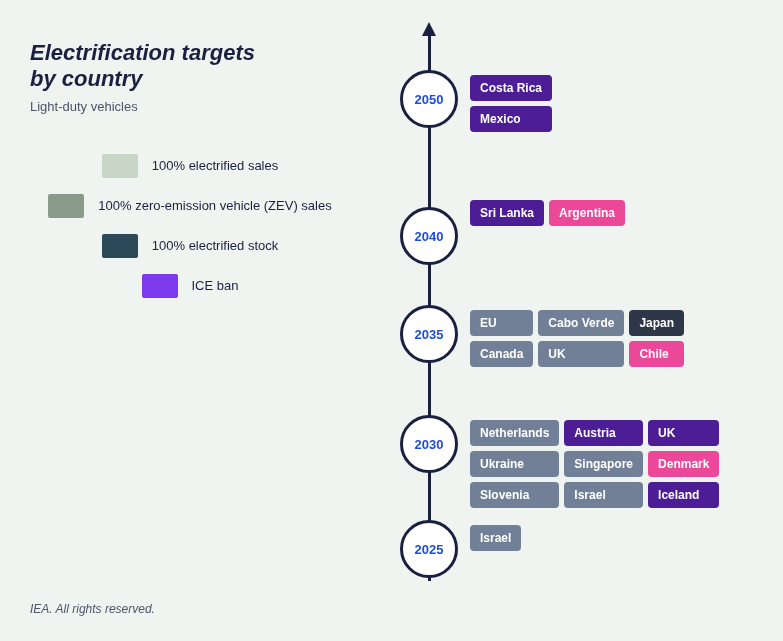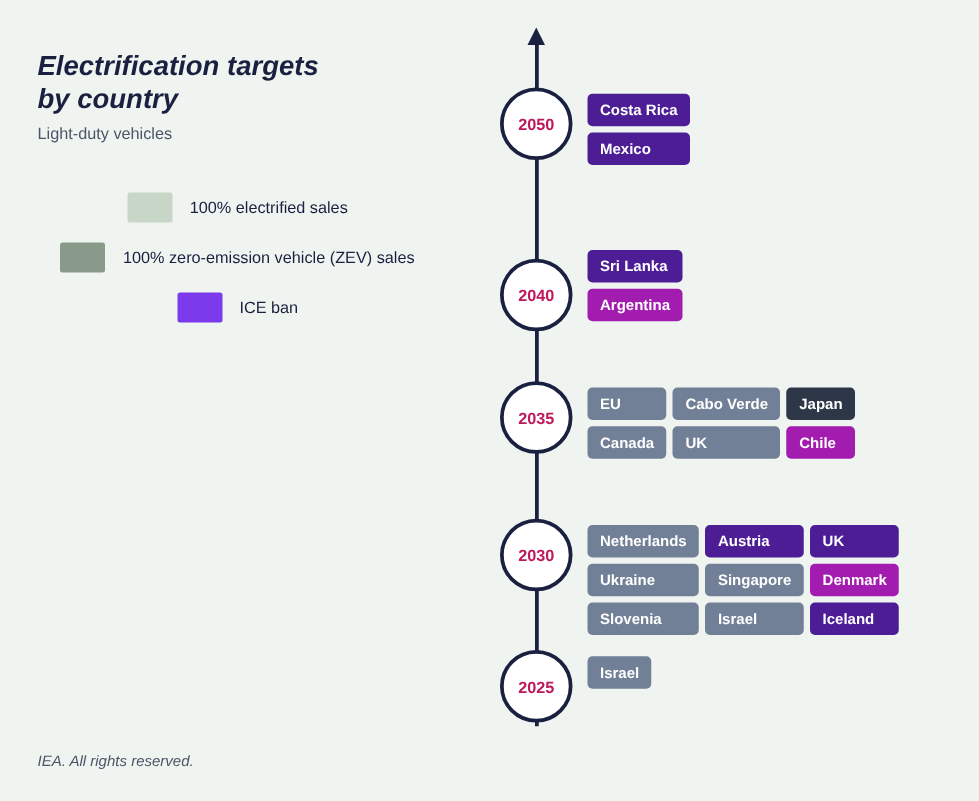--- a/index.html
+++ b/index.html
@@ -101,21 +101,21 @@
       width: 58px;
       height: 58px;
       border-radius: 50%;
       background: white;
       border: 3px solid #1a2040;
       display: flex;
       align-items: center;
       justify-content: center;
       font-weight: 900;
       font-size: 13px;
-      color: #be185d;
+      color: #1d4ed8;
       z-index: 2;
     }
 
     
     .tags-group {
       position: absolute;
       left: 90px;
       display: flex;
       flex-wrap: wrap;
       gap: 5px;
@@ -124,59 +124,63 @@
       padding: 6px 10px;
       border-radius: 4px;
       font-size: 12px;
       font-weight: 600;
       color: white;
       white-space: nowrap;
     }
     .tag-light { background: #4c1d95; }
     .tag-medium { background: #718096; }
     .tag-dark { background: #2d3748; }
-    .tag-purple { background: #a21caf; }
+    .tag-purple { background: #ec4899; }
   </style>
 </head>
 <body>
 
 <div class="container">
 
   <div class="left-panel">
     <div class="title">Electrification targets<br>by country</div>
     <div class="subtitle">Light-duty vehicles</div>
     <div class="legend">
 
     <div class="legend-item">
     <div class="legend-box" style="background:#c8d6c8"></div>
     <span class="legend-label">100% electrified sales</span>
   </div>
         <div class="legend-item">
     <div class="legend-box" style="background:#8a9a8a"></div>
     <span class="legend-label">100% zero-emission vehicle (ZEV) sales</span>
   </div>
         <div class="legend-item">
+    <div class="legend-box" style="background:#2d4a5a"></div>
+    <span class="legend-label">100% electrified stock</span>
+  </div>
+        <div class="legend-item">
     <div class="legend-box" style="background:#7c3aed"></div>
     <span class="legend-label">ICE ban</span>
   </div>
       </div>
     <div class="footer-text">IEA. All rights reserved.</div>
   </div>
 
   <div class="right-panel">
     <div class="timeline-arrow"></div>
     <div class="timeline-line"></div>
 
   <div class="year-node" style="top: 70px;">2050</div>
       <div class="tags-group" style="top: 75px; display: flex; flex-direction: column; gap: 5px;">
         <div class="tag tag-light">Costa Rica</div>
         <div class="tag tag-light">Mexico</div>
       </div>
       <div class="year-node" style="top: 207px;">2040</div>
-      <div class="tags-group" style="top: 200px; display: flex; flex-direction: column; gap: 5px;">
+      <div class="tags-group" style="top: 200px; display: flex; gap: 5px;">
         <div class="tag tag-light">Sri Lanka</div>
         <div class="tag tag-purple">Argentina</div>
       </div>
       <div class="year-node" style="top: 305px;">2035</div>
       <div class="tags-group" style="top: 310px; display: grid; grid-template-columns: repeat(3, auto); gap: 5px; align-content: start;">
         <div class="tag tag-medium">EU</div>
         <div class="tag tag-medium">Cabo Verde</div>
         <div class="tag tag-dark">Japan</div>
         <div class="tag tag-medium">Canada</div>
         <div class="tag tag-medium">UK</div>

